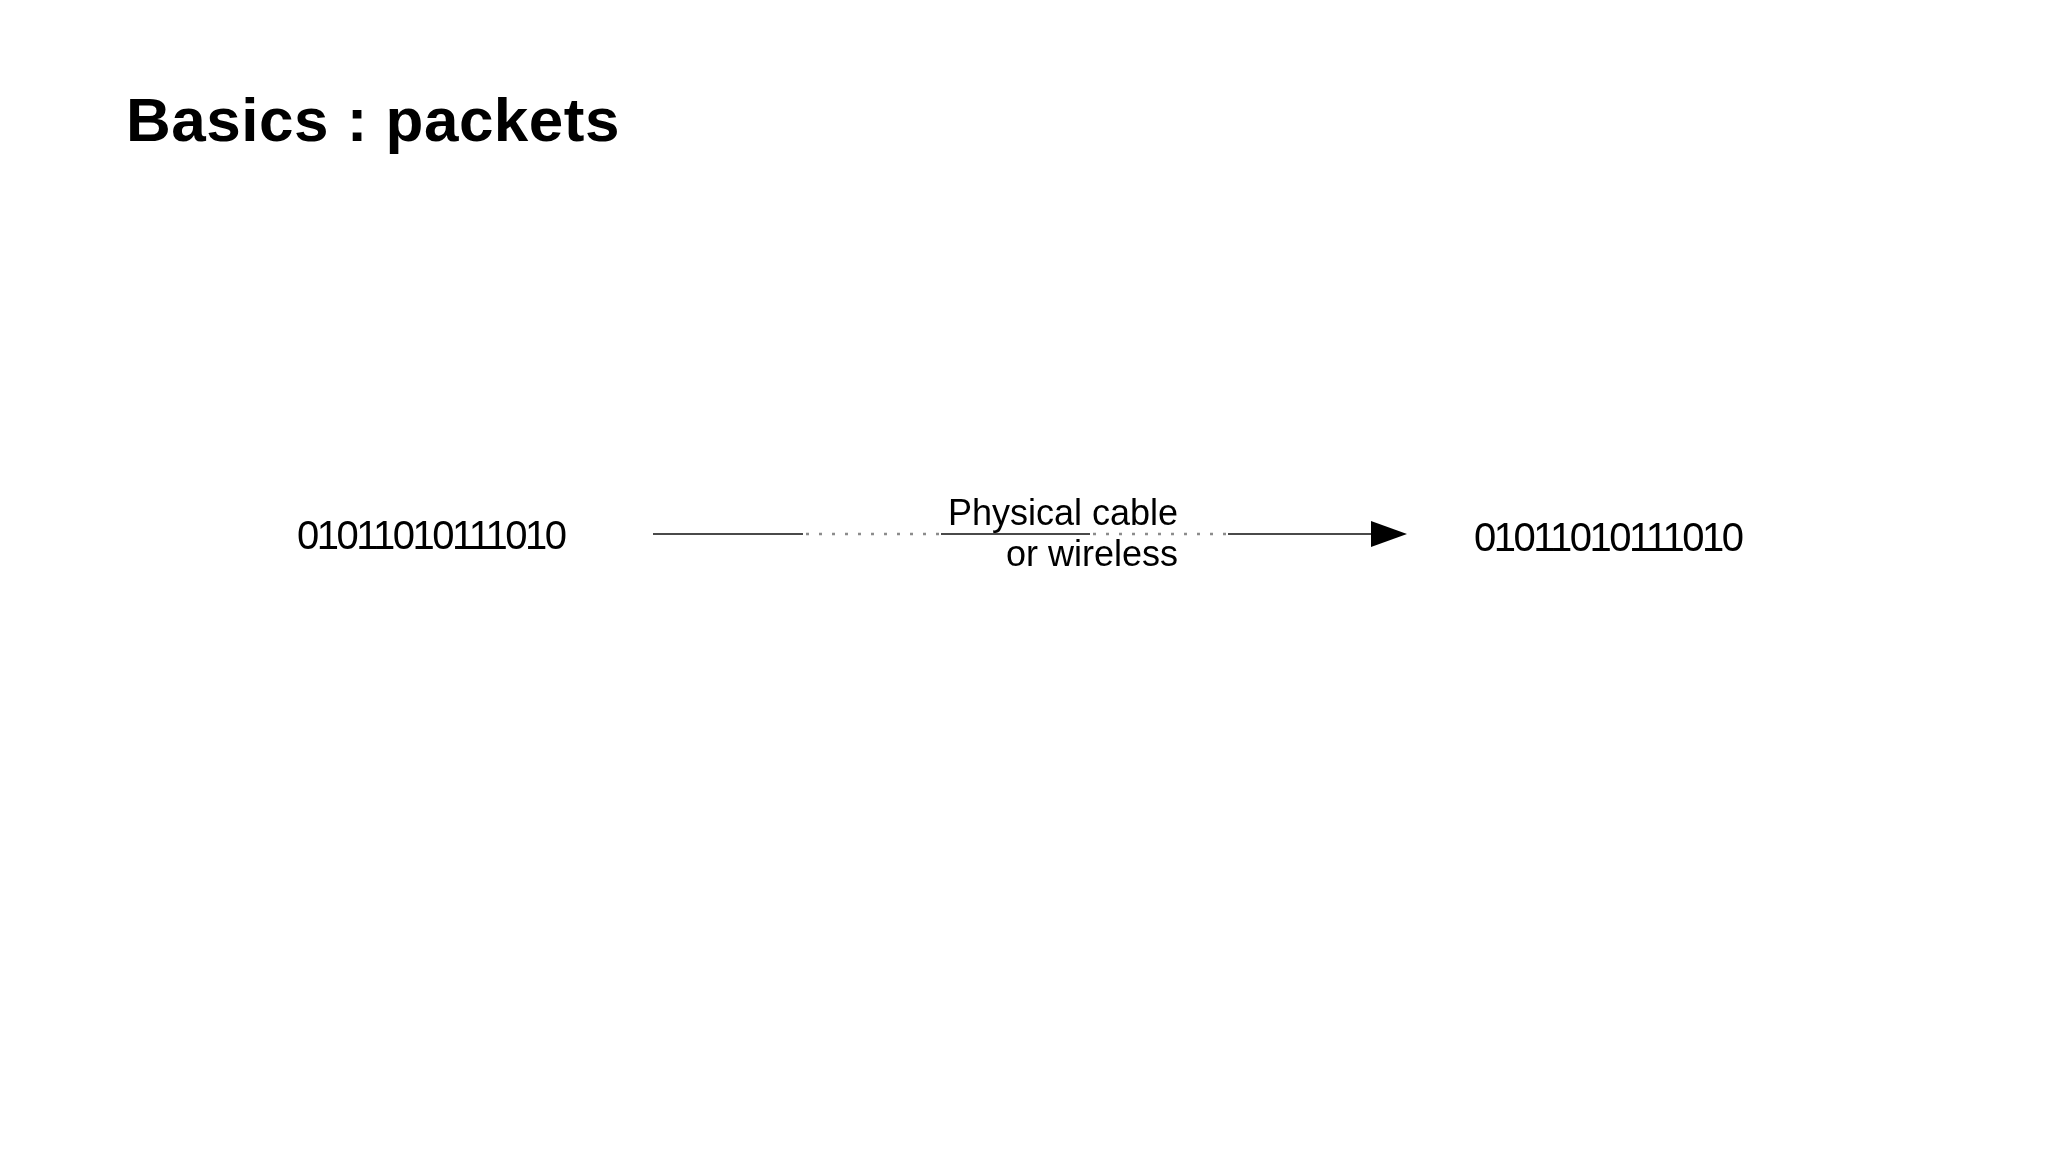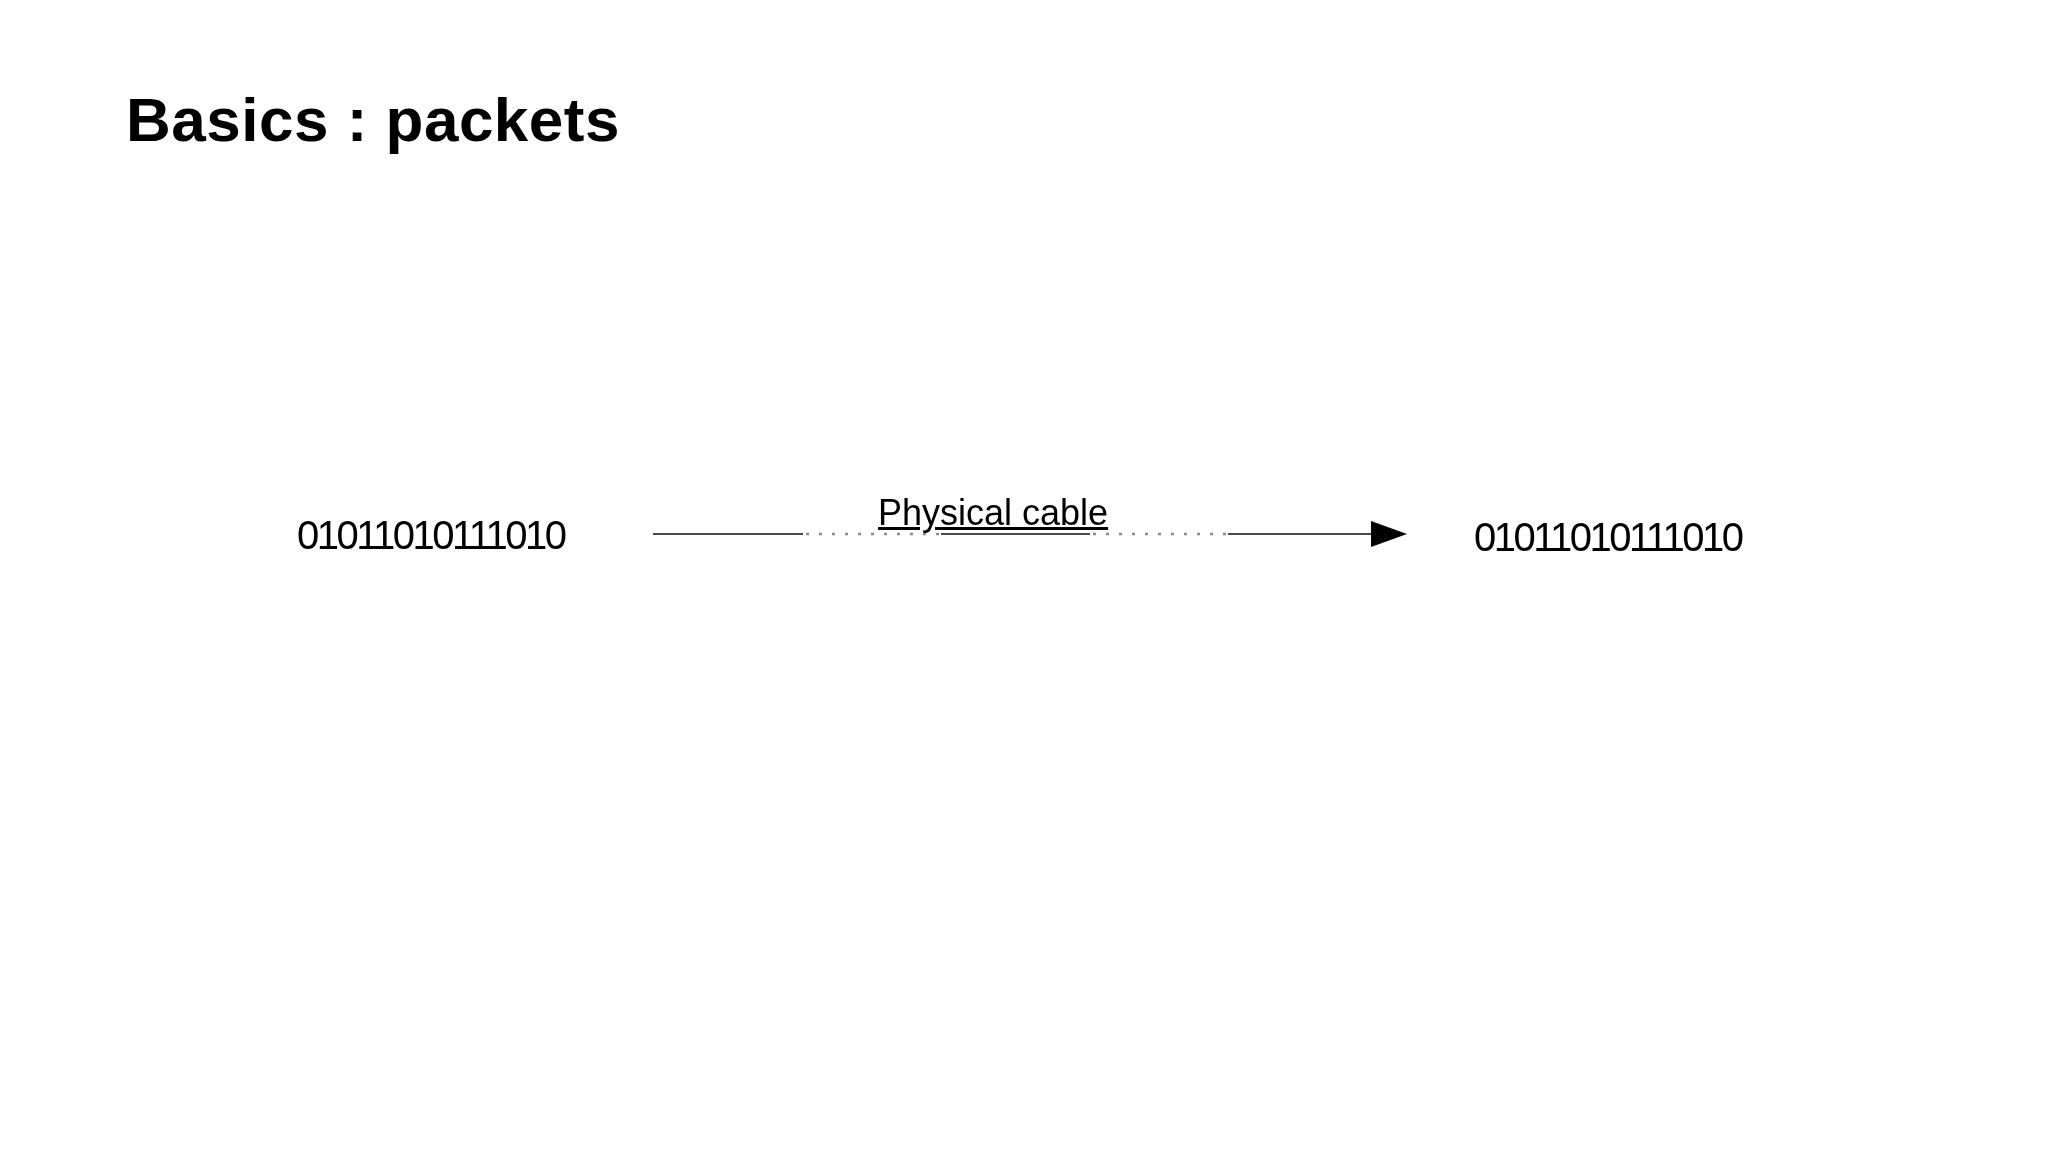--- a/index.html
+++ b/index.html
@@ -34,25 +34,24 @@
     letter-spacing: -2.5px;
     font-weight: normal;
     margin-left: 16px;
   }
   .bits-left  { left: 281px;  top: 512px; }
   .bits-right { left: 1458px; top: 514px; }
   .link-label {
     left: 878px;
     top: 492px;
     width: 300px;
-    text-align: left;
+    text-align: right;
     font-size: 36px;
     line-height: 41px;
     white-space: nowrap;
-    text-decoration: underline;
   }
   .link-label span { display: block; }
   svg.link-layer {
     position: absolute;
     left: 0; top: 0;
     width: 2048px;
     height: 1150px;
   }
   .seg-solid  { stroke: var(--line-solid);  stroke-width: 2; }
   .seg-dotted { stroke: var(--line-dotted); stroke-width: 2.5; stroke-dasharray: 3 10; }
@@ -71,17 +70,18 @@
     <line class="seg-solid" x1="653" y1="534" x2="803" y2="534"></line>
     <line class="seg-dotted" x1="806" y1="534" x2="939" y2="534"></line>
     <line class="seg-solid" x1="941" y1="534" x2="1090" y2="534"></line>
     <line class="seg-dotted" x1="1093" y1="534" x2="1226" y2="534"></line>
     <line class="seg-solid" x1="1228" y1="534" x2="1372" y2="534"></line>
     <polygon class="arrowhead" points="1371,521 1371,547 1407,534"></polygon>
   </svg>
 
   <div class="abs link-label">
     <span>Physical cable</span>
+    <span>or wireless</span>
   </div>
 
   <div class="abs bits bits-right">01011010111010</div>
 
 </div>
 
 </body></html>

